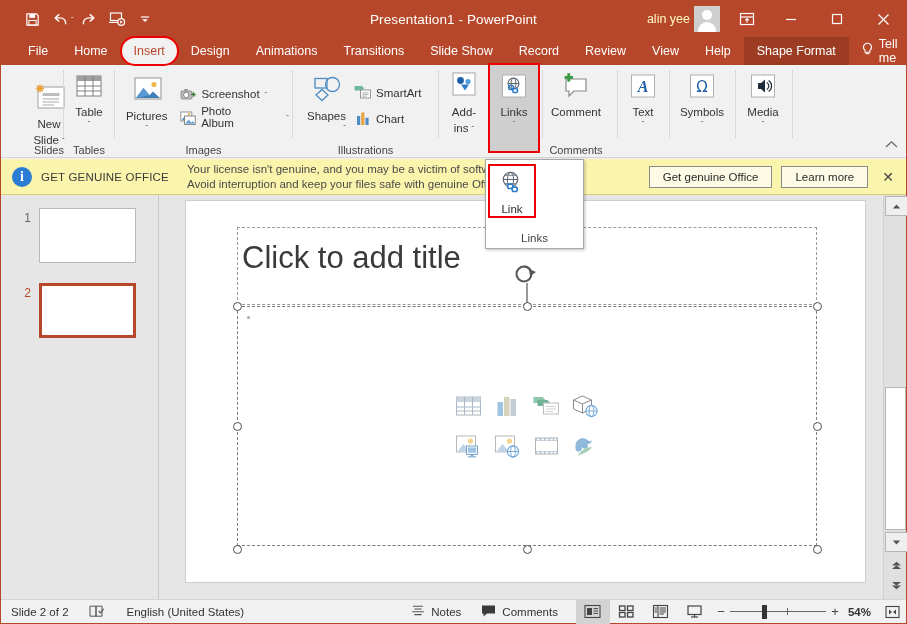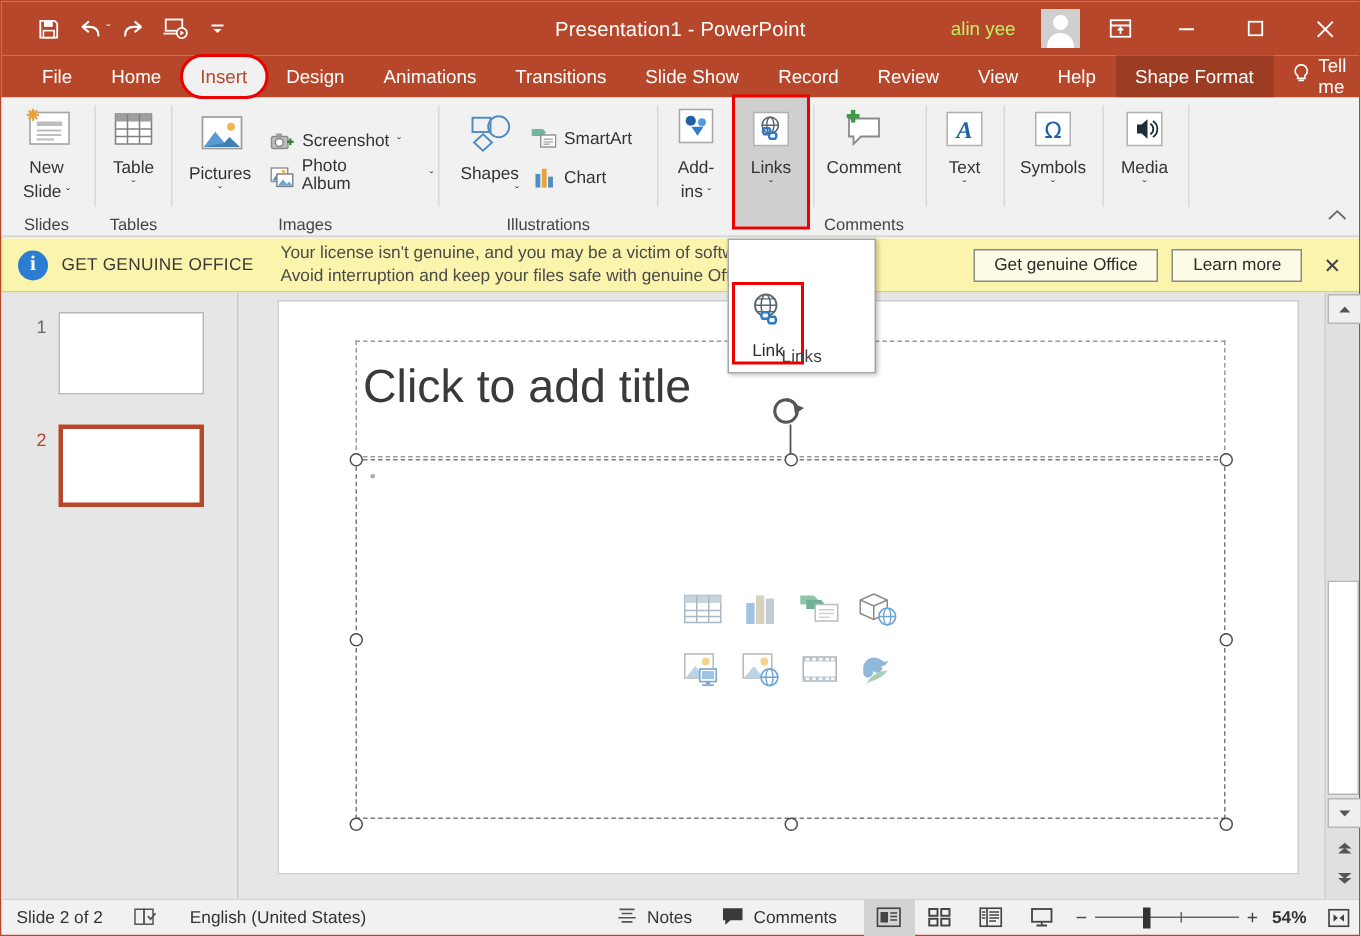--- a/index.html
+++ b/index.html
@@ -35,21 +35,21 @@
   .title-text {
     position: absolute; left: 0; top: 0; width: 905px; height: 36px;
     display: flex; align-items: center; justify-content: center;
     font-size: 13.5px; color: #fff; letter-spacing: .1px;
   }
 
   .title-right {
     position: absolute; right: 0; top: 0; height: 36px;
     display: flex; align-items: center;
   }
-  .user-name { font-size: 12.5px; color: #bef264; margin-right: 17px; }
+  .user-name { font-size: 12.5px; color: #fef9c3; margin-right: 4px; }
   .avatar-wrap { position: relative; width: 26px; height: 26px; background: #cfcfcf; margin-right: 6px; }
   .avatar-wrap .head { position: absolute; left: 8px; top: 4px; width: 10px; height: 10px; border-radius: 50%; background: #fff; }
   .avatar-wrap .body { position: absolute; left: 4px; bottom: 0px; width: 18px; height: 10px; border-radius: 9px 9px 0 0; background: #fff; }
   .win-btn {
     width: 46px; height: 36px;
     display: flex; align-items: center; justify-content: center;
     color: #fff;
   }
   .ribbon-display { width: 42px; height: 36px; display: flex; align-items: center; justify-content: center; }
 
@@ -128,21 +128,21 @@
   .notif-close { margin-left: 14px; margin-right: 12px; font-size: 14px; color: #444; }
 
   
   .dropdown {
     position: absolute; left: 484px; top: 158px;
     width: 99px; height: 90px;
     background: #fff; border: 1px solid #a6a6a6;
     box-shadow: 1px 1px 3px rgba(0,0,0,.25);
     z-index: 40;
   }
-  .dd-items { display: flex; padding: 5px 3px 0 3px; margin-top: 24px; }
+  .dd-items { display: flex; padding: 5px 3px 0 3px; }
   .dd-item {
     width: 46px; display: flex; flex-direction: column; align-items: center;
     padding: 3px 0 2px;
   }
   .dd-item .lbl { font-size: 11.5px; color: #2b2b2b; margin-top: 1px; }
   .dd-hl { outline: 2px solid #ee0000; outline-offset: -1px; }
   .dd-footer { position: absolute; bottom: 4px; left: 0; right: 0; text-align: center; font-size: 11.5px; color: #444; }
 
   
   .workspace {
@@ -328,21 +328,21 @@
             <line x1="4.6" y1="11.6" x2="8.4" y2="11.6" stroke="#fff" stroke-width="1.1"></line>
           </svg>
       </span>
       <span>Tell me</span>
     </div>
 
   </div>
 
   <div class="ribbon">
 
-    <div class="rgroup" style="left:0; width:60px;">
+    <div class="rgroup" style="left:18px; width:60px;justify-content:center;">
       <div class="bigbtn">
         <span class="ico">
           <svg width="40" height="32" viewBox="0 0 40 32">
             <rect x="9" y="4" width="26" height="21" fill="#fff" stroke="#a6a6a6" stroke-width="1.1"></rect>
             <rect x="13.5" y="10" width="17" height="3" fill="#bdbdbd"></rect>
             <line x1="13.5" y1="16" x2="30" y2="16" stroke="#bdbdbd" stroke-width="1.3"></line>
             <line x1="13.5" y1="19" x2="30" y2="19" stroke="#bdbdbd" stroke-width="1.3"></line>
             <line x1="13.5" y1="22" x2="25" y2="22" stroke="#bdbdbd" stroke-width="1.3"></line>
             <g stroke="#e8a33d" stroke-width="1.5" stroke-linecap="round">
               <line x1="11" y1="2" x2="11" y2="9"></line>

